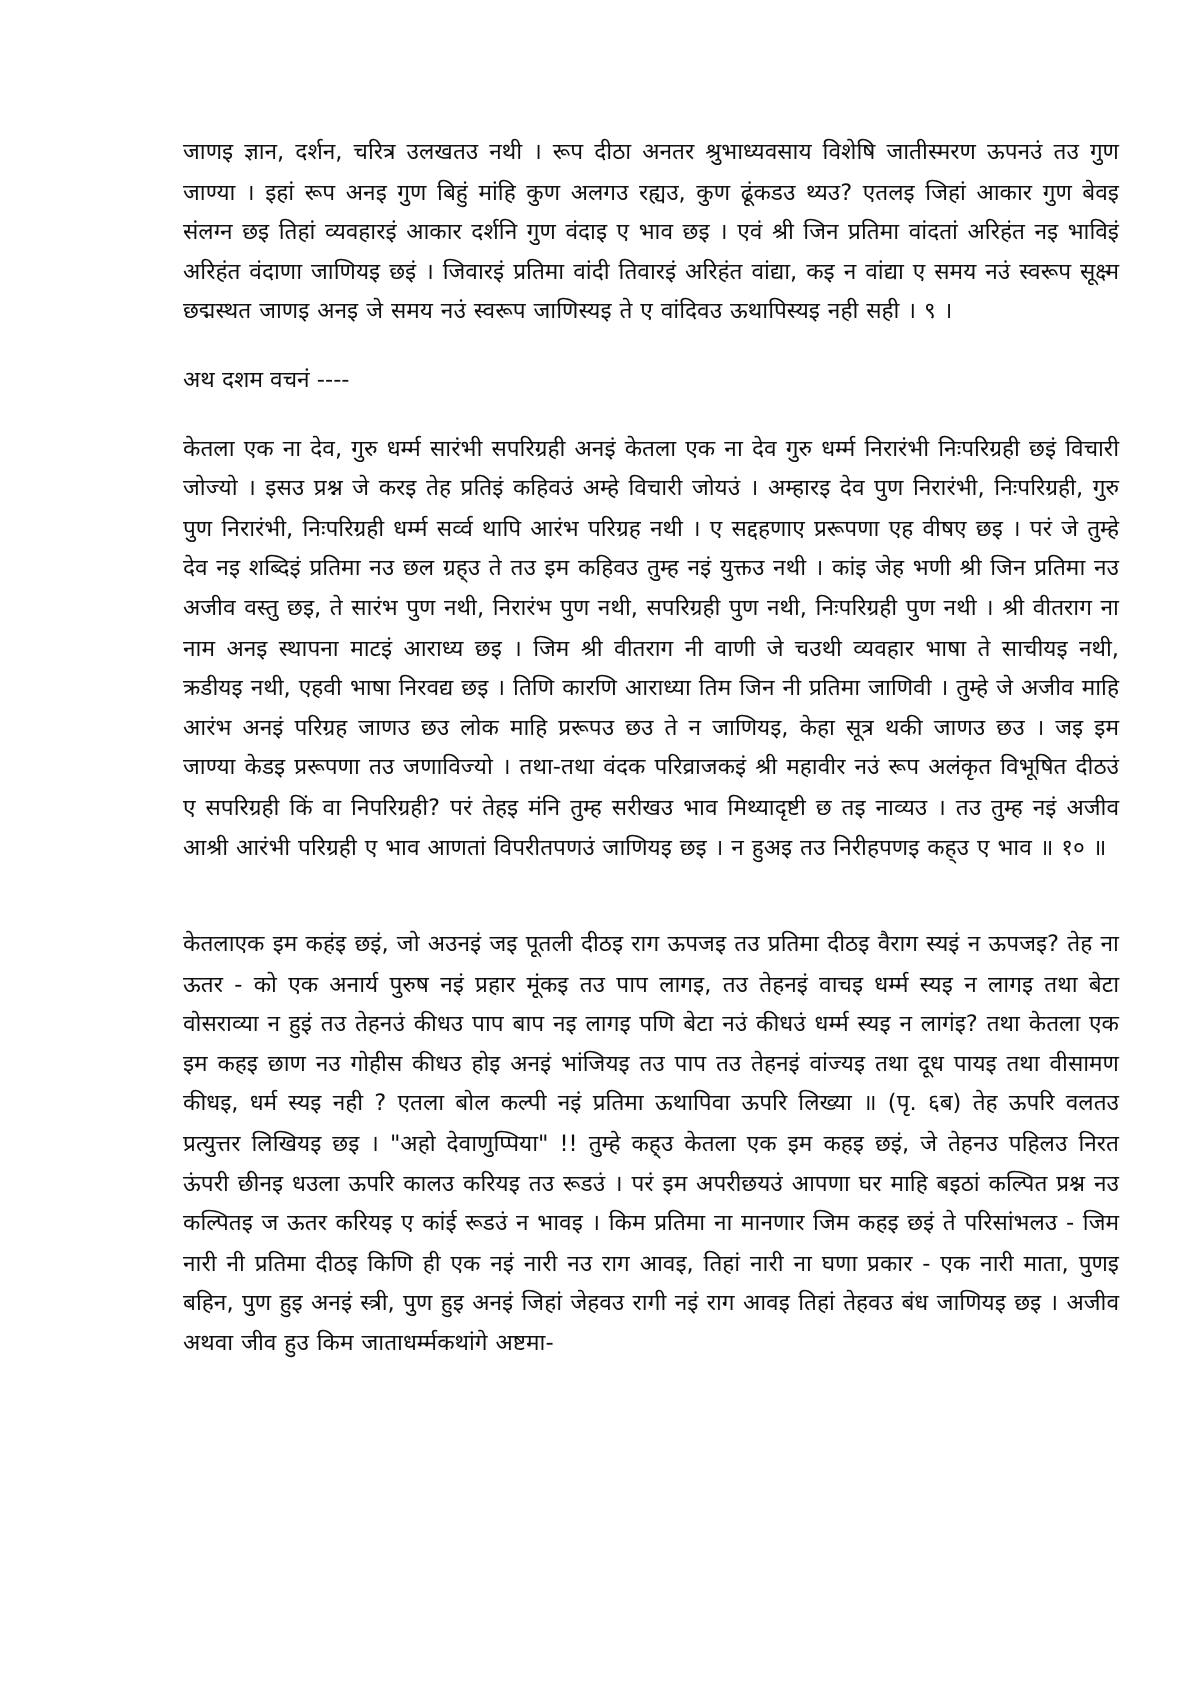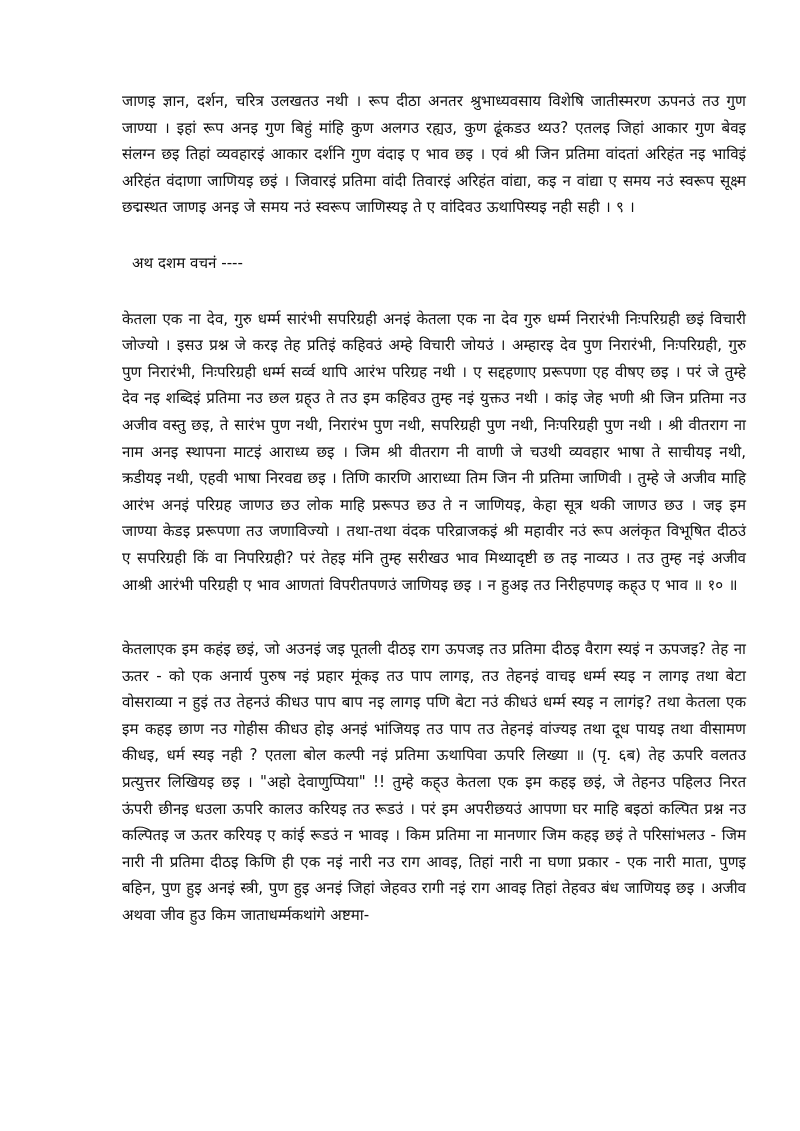--- a/index.html
+++ b/index.html
@@ -41,21 +41,21 @@
   
   .para::after {
     content: "";
     display: inline-block;
     width: 100%;
   }
   .para.no-stretch::after {
     content: none;
   }
   .heading {
-    margin: 10px;
+    margin: 0;
     font-family: "DejaVu Sans", sans-serif;
     font-size: 15.1px;
     line-height: 26.6px;
     text-align: left;
     color: #101010;
     white-space: pre;
   }
   .gap-after-heading { height: 19px; }
   .gap-before-heading { height: 19px; }
 </style>

